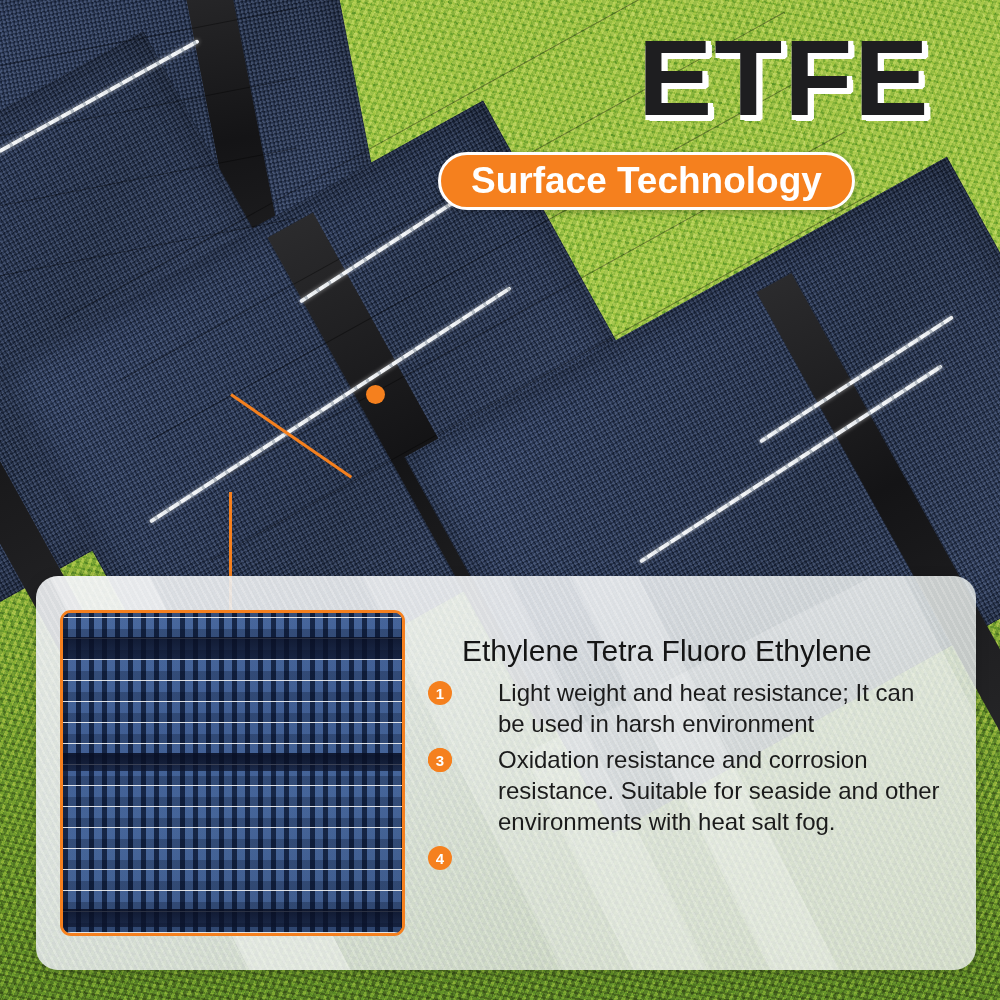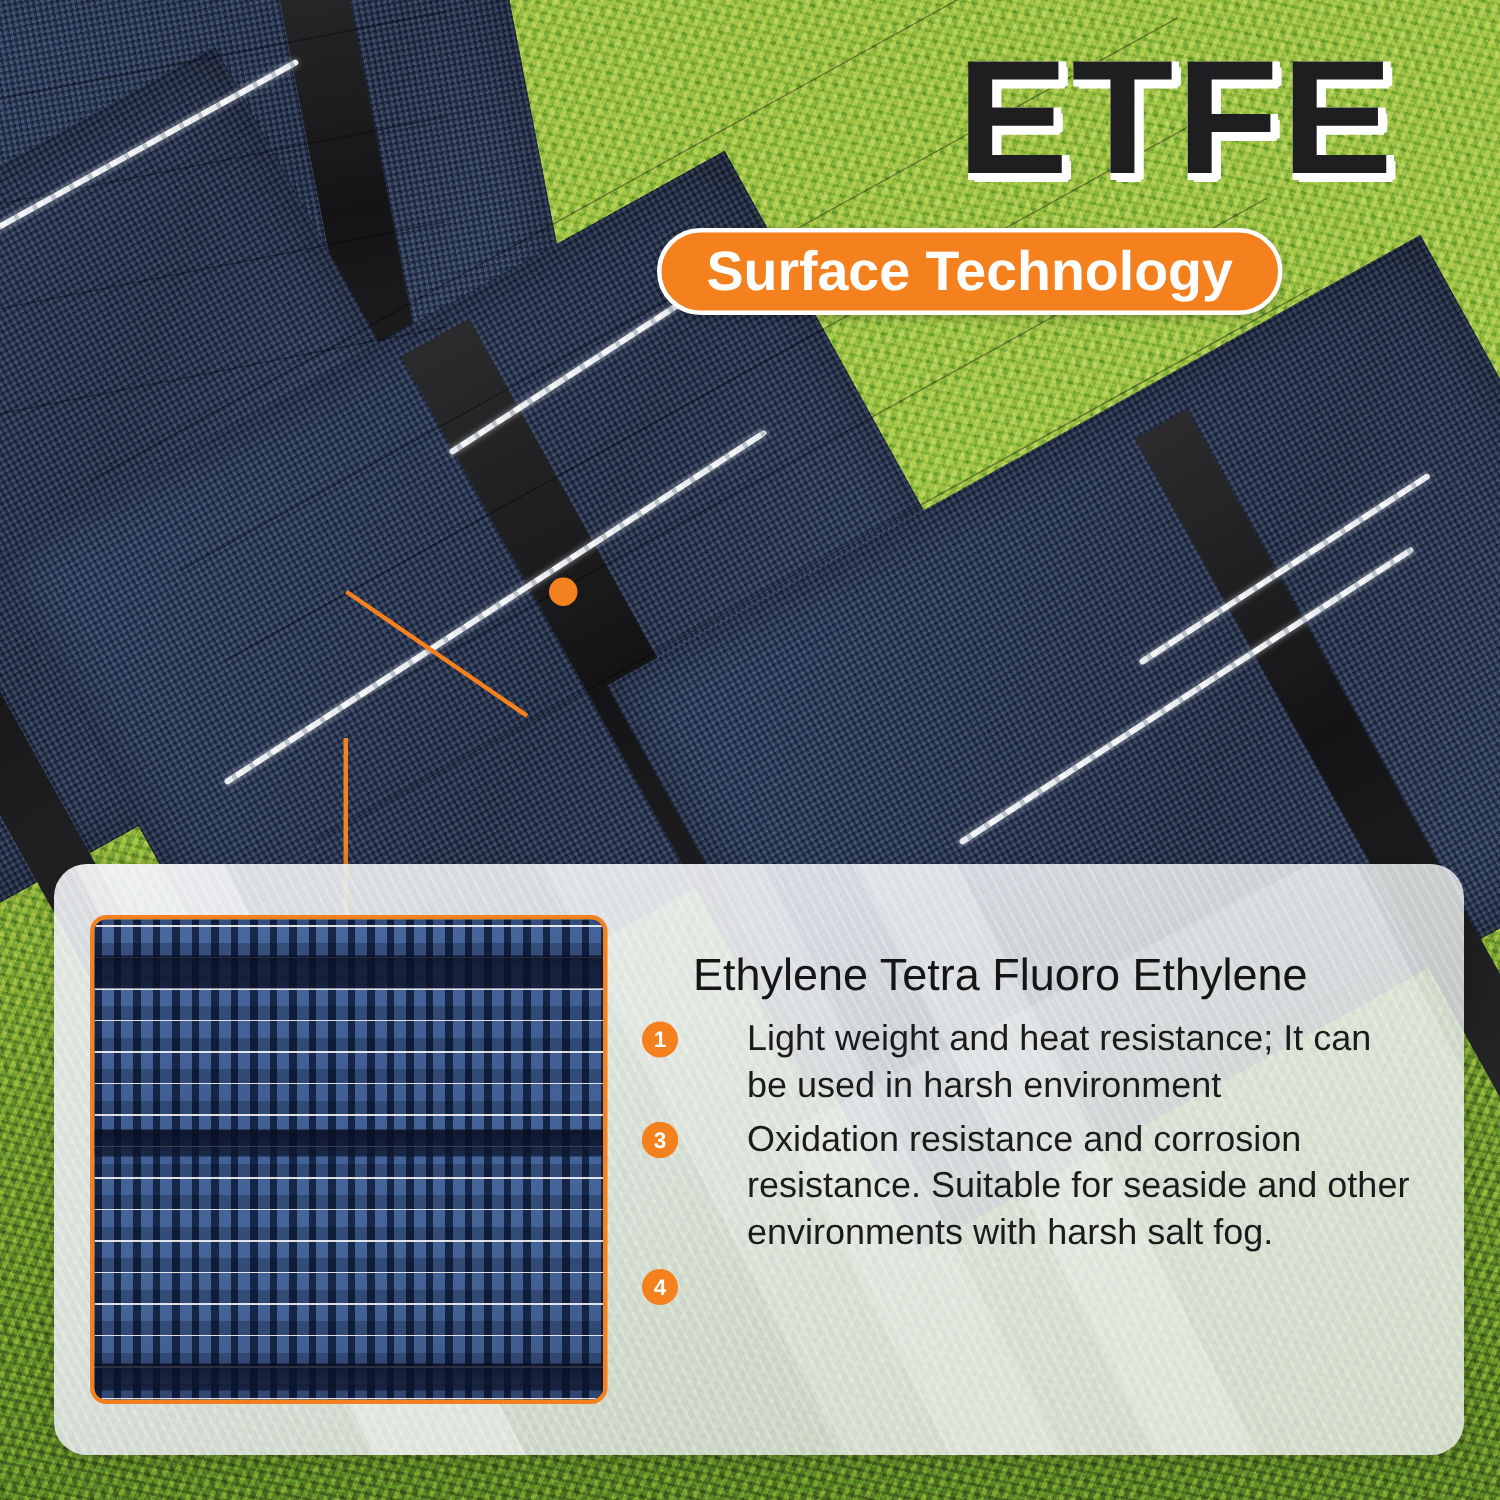--- a/index.html
+++ b/index.html
@@ -178,21 +178,21 @@
         <span class="num">1</span>
         <span class="btext">Light weight and heat resistance; It can be used in harsh environment</span>
       </div>
 
       <div class="bullet">
         <span class="num">2</span>
       </div>
 
       <div class="bullet">
         <span class="num">3</span>
-        <span class="btext">Oxidation resistance and corrosion resistance. Suitable for seaside and other environments with harsh salt fog.</span>
+        <span class="btext">Oxidation resistance and corrosion resistance. Suitable for seaside and other environments with heat salt fog.</span>
       </div>
 
       <div class="bullet">
         <span class="num">4</span>
       </div>
 
     </div>
   </div>
 
 </div>

